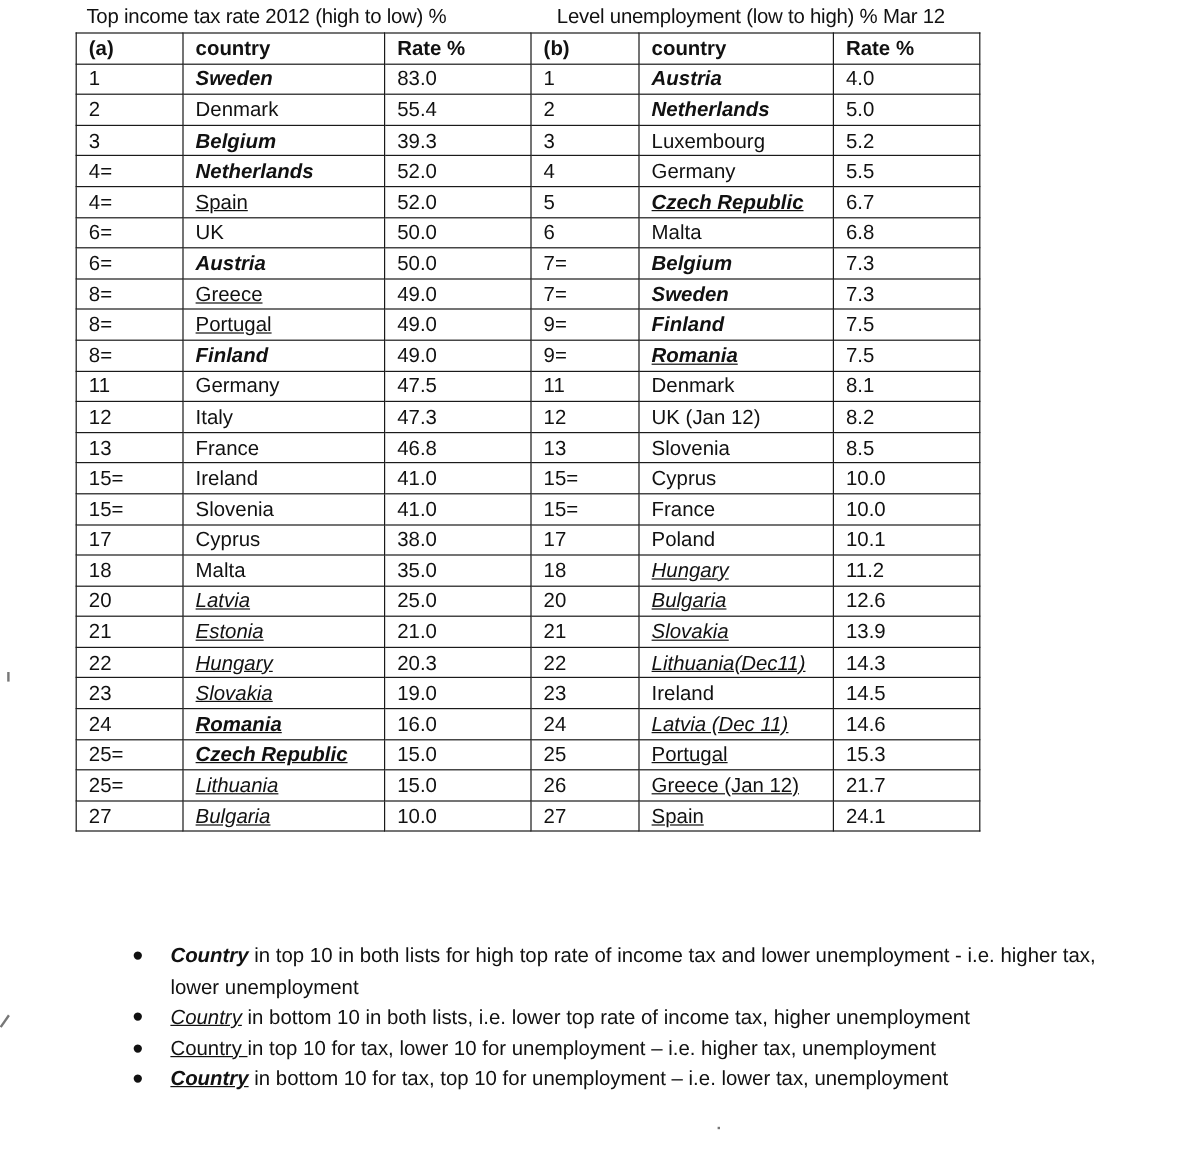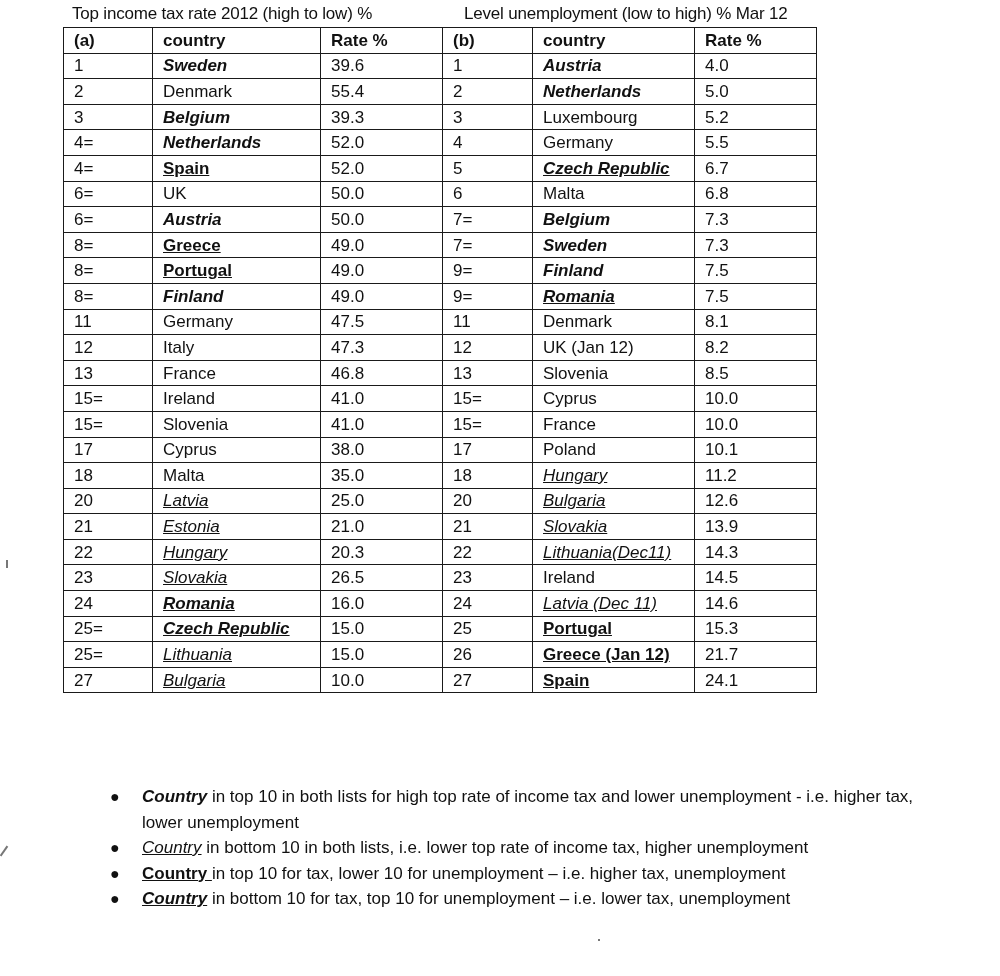--- a/index.html
+++ b/index.html
@@ -11,21 +11,21 @@
   table.main { position: absolute; left: 63px; top: 27px; border-collapse: collapse; }
   table.main td, table.main th {
     border: 1.5px solid #1a1a1a; height: 24.6px; padding: 0 0 0 10px; font-size: 17px;
     text-align: left; font-weight: normal; vertical-align: middle; white-space: nowrap; line-height: 1;
   }
   table.main th { font-weight: bold; }
   col.c1 { width: 89px; } col.c2 { width: 168px; } col.c3 { width: 122px; }
   col.c4 { width: 90px; } col.c5 { width: 162px; } col.c6 { width: 122px; }
   td.rate { padding-left: 12px; }
   .bi { font-weight: bold; font-style: italic; }
-  .bu { font-weight: bold; text-decoration: underline; }
+  .bu { font-weight: normal; text-decoration: underline; }
   .iu { font-style: italic; text-decoration: underline; }
   .biu { font-weight: bold; font-style: italic; text-decoration: underline; }
   .legend { position: absolute; left: 110px; top: 784px; width: 820px; list-style: none; margin: 0; padding: 0; font-size: 17px; }
   .legend li { position: relative; padding-left: 32px; line-height: 25.5px; }
   .legend .bullet { position: absolute; left: 0; top: 0; font-size: 16px; }
   .artifact { position: absolute; background: #777; }
 </style>
 </head>
 <body>
 
@@ -48,21 +48,21 @@
       <th>Rate %</th>
       <th>(b)</th>
       <th>country</th>
       <th>Rate %</th>
     </tr>
   </thead>
   <tbody id="table-body">
       <tr>
         <td><span>1</span></td>
         <td><span class="bi">Sweden</span></td>
-        <td class="rate"><span>39.6</span></td>
+        <td class="rate"><span>83.0</span></td>
         <td><span>1</span></td>
         <td><span class="bi">Austria</span></td>
         <td class="rate"><span>4.0</span></td>
       </tr>
       <tr>
         <td><span>2</span></td>
         <td><span>Denmark</span></td>
         <td class="rate"><span>55.4</span></td>
         <td><span>2</span></td>
         <td><span class="bi">Netherlands</span></td>
@@ -208,21 +208,21 @@
         <td><span>22</span></td>
         <td><span class="iu">Hungary</span></td>
         <td class="rate"><span>20.3</span></td>
         <td><span>22</span></td>
         <td><span class="iu">Lithuania(Dec11)</span></td>
         <td class="rate"><span>14.3</span></td>
       </tr>
       <tr>
         <td><span>23</span></td>
         <td><span class="iu">Slovakia</span></td>
-        <td class="rate"><span>26.5</span></td>
+        <td class="rate"><span>19.0</span></td>
         <td><span>23</span></td>
         <td><span>Ireland</span></td>
         <td class="rate"><span>14.5</span></td>
       </tr>
       <tr>
         <td><span>24</span></td>
         <td><span class="biu">Romania</span></td>
         <td class="rate"><span>16.0</span></td>
         <td><span>24</span></td>
         <td><span class="iu">Latvia (Dec 11)</span></td>

